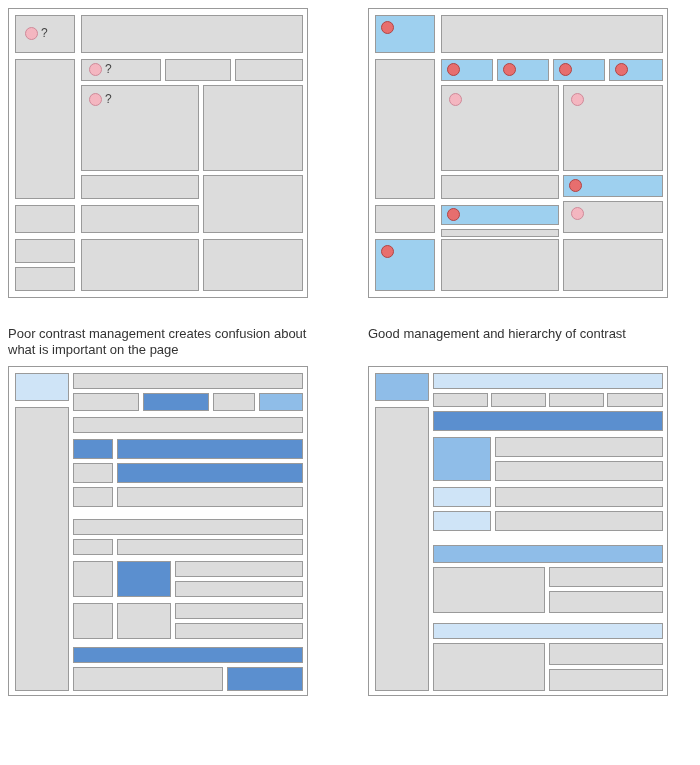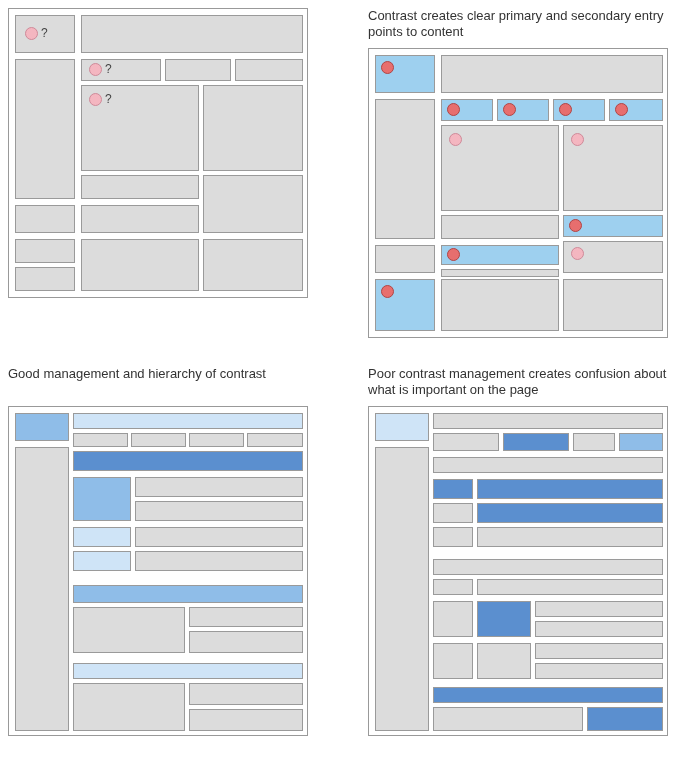--- a/index.html
+++ b/index.html
@@ -84,21 +84,20 @@
       <div class="box" style="left:72px;top:196px;width:118px;height:28px;"></div>
 
       <div class="box" style="left:6px;top:230px;width:60px;height:24px;"></div>
       <div class="box" style="left:72px;top:230px;width:118px;height:52px;"></div>
       <div class="box" style="left:194px;top:230px;width:100px;height:52px;"></div>
       <div class="box" style="left:6px;top:258px;width:60px;height:24px;"></div>
     </div>
   </div>
 
   <div class="panel">
-    <div class="caption">Contrast creates clear primary and secondary entry points to content</div>
     <div class="frame" style="width:300px;height:290px;">
       <div class="box skyblue" style="left:6px;top:6px;width:60px;height:38px;"></div>
       <span class="dot red" style="left:12px;top:12px;"></span>
       <div class="box" style="left:72px;top:6px;width:222px;height:38px;"></div>
 
       <div class="box" style="left:6px;top:50px;width:60px;height:140px;"></div>
 
       <div class="box skyblue" style="left:72px;top:50px;width:52px;height:22px;"></div>
       <span class="dot red" style="left:78px;top:54px;"></span>
       <div class="box skyblue" style="left:128px;top:50px;width:52px;height:22px;"></div>
@@ -125,20 +124,61 @@
       <div class="box" style="left:72px;top:220px;width:118px;height:8px;"></div>
 
       <div class="box skyblue" style="left:6px;top:230px;width:60px;height:52px;"></div>
       <span class="dot red" style="left:12px;top:236px;"></span>
       <div class="box" style="left:72px;top:230px;width:118px;height:52px;"></div>
       <div class="box" style="left:194px;top:230px;width:100px;height:52px;"></div>
     </div>
   </div>
 
   <div class="panel">
+    <div class="caption">Poor contrast management creates confusion about what is important on the page</div>
+    <div class="frame" style="width:300px;height:330px;">
+      <div class="box lblue" style="left:6px;top:6px;width:54px;height:28px;"></div>
+      <div class="box" style="left:64px;top:6px;width:230px;height:16px;"></div>
+      <div class="box" style="left:64px;top:26px;width:66px;height:18px;"></div>
+      <div class="box dblue" style="left:134px;top:26px;width:66px;height:18px;"></div>
+      <div class="box" style="left:204px;top:26px;width:42px;height:18px;"></div>
+      <div class="box mblue" style="left:250px;top:26px;width:44px;height:18px;"></div>
+
+      <div class="box" style="left:6px;top:40px;width:54px;height:284px;"></div>
+
+      <div class="box" style="left:64px;top:50px;width:230px;height:16px;"></div>
+
+      <div class="box dblue" style="left:64px;top:72px;width:40px;height:20px;"></div>
+      <div class="box dblue" style="left:108px;top:72px;width:186px;height:20px;"></div>
+      <div class="box" style="left:64px;top:96px;width:40px;height:20px;"></div>
+      <div class="box dblue" style="left:108px;top:96px;width:186px;height:20px;"></div>
+      <div class="box" style="left:64px;top:120px;width:40px;height:20px;"></div>
+      <div class="box" style="left:108px;top:120px;width:186px;height:20px;"></div>
+
+      <div class="box" style="left:64px;top:152px;width:230px;height:16px;"></div>
+      <div class="box" style="left:64px;top:172px;width:40px;height:16px;"></div>
+      <div class="box" style="left:108px;top:172px;width:186px;height:16px;"></div>
+
+      <div class="box" style="left:64px;top:194px;width:40px;height:36px;"></div>
+      <div class="box dblue" style="left:108px;top:194px;width:54px;height:36px;"></div>
+      <div class="box" style="left:166px;top:194px;width:128px;height:16px;"></div>
+      <div class="box" style="left:166px;top:214px;width:128px;height:16px;"></div>
+
+      <div class="box" style="left:64px;top:236px;width:40px;height:36px;"></div>
+      <div class="box" style="left:108px;top:236px;width:54px;height:36px;"></div>
+      <div class="box" style="left:166px;top:236px;width:128px;height:16px;"></div>
+      <div class="box" style="left:166px;top:256px;width:128px;height:16px;"></div>
+
+      <div class="box dblue" style="left:64px;top:280px;width:230px;height:16px;"></div>
+      <div class="box" style="left:64px;top:300px;width:150px;height:24px;"></div>
+      <div class="box dblue" style="left:218px;top:300px;width:76px;height:24px;"></div>
+    </div>
+  </div>
+
+  <div class="panel">
     <div class="caption">Good management and hierarchy of contrast</div>
     <div class="frame" style="width:300px;height:330px;">
       <div class="box mblue" style="left:6px;top:6px;width:54px;height:28px;"></div>
       <div class="box lblue" style="left:64px;top:6px;width:230px;height:16px;"></div>
       <div class="box" style="left:64px;top:26px;width:55px;height:14px;"></div>
       <div class="box" style="left:122px;top:26px;width:55px;height:14px;"></div>
       <div class="box" style="left:180px;top:26px;width:55px;height:14px;"></div>
       <div class="box" style="left:238px;top:26px;width:56px;height:14px;"></div>
 
       <div class="box dblue" style="left:64px;top:44px;width:230px;height:20px;"></div>
@@ -159,54 +199,13 @@
       <div class="box" style="left:180px;top:200px;width:114px;height:20px;"></div>
       <div class="box" style="left:180px;top:224px;width:114px;height:22px;"></div>
 
       <div class="box lblue" style="left:64px;top:256px;width:230px;height:16px;"></div>
       <div class="box" style="left:64px;top:276px;width:112px;height:48px;"></div>
       <div class="box" style="left:180px;top:276px;width:114px;height:22px;"></div>
       <div class="box" style="left:180px;top:302px;width:114px;height:22px;"></div>
     </div>
   </div>
 
-  <div class="panel">
-    <div class="caption">Poor contrast management creates confusion about what is important on the page</div>
-    <div class="frame" style="width:300px;height:330px;">
-      <div class="box lblue" style="left:6px;top:6px;width:54px;height:28px;"></div>
-      <div class="box" style="left:64px;top:6px;width:230px;height:16px;"></div>
-      <div class="box" style="left:64px;top:26px;width:66px;height:18px;"></div>
-      <div class="box dblue" style="left:134px;top:26px;width:66px;height:18px;"></div>
-      <div class="box" style="left:204px;top:26px;width:42px;height:18px;"></div>
-      <div class="box mblue" style="left:250px;top:26px;width:44px;height:18px;"></div>
-
-      <div class="box" style="left:6px;top:40px;width:54px;height:284px;"></div>
-
-      <div class="box" style="left:64px;top:50px;width:230px;height:16px;"></div>
-
-      <div class="box dblue" style="left:64px;top:72px;width:40px;height:20px;"></div>
-      <div class="box dblue" style="left:108px;top:72px;width:186px;height:20px;"></div>
-      <div class="box" style="left:64px;top:96px;width:40px;height:20px;"></div>
-      <div class="box dblue" style="left:108px;top:96px;width:186px;height:20px;"></div>
-      <div class="box" style="left:64px;top:120px;width:40px;height:20px;"></div>
-      <div class="box" style="left:108px;top:120px;width:186px;height:20px;"></div>
-
-      <div class="box" style="left:64px;top:152px;width:230px;height:16px;"></div>
-      <div class="box" style="left:64px;top:172px;width:40px;height:16px;"></div>
-      <div class="box" style="left:108px;top:172px;width:186px;height:16px;"></div>
-
-      <div class="box" style="left:64px;top:194px;width:40px;height:36px;"></div>
-      <div class="box dblue" style="left:108px;top:194px;width:54px;height:36px;"></div>
-      <div class="box" style="left:166px;top:194px;width:128px;height:16px;"></div>
-      <div class="box" style="left:166px;top:214px;width:128px;height:16px;"></div>
-
-      <div class="box" style="left:64px;top:236px;width:40px;height:36px;"></div>
-      <div class="box" style="left:108px;top:236px;width:54px;height:36px;"></div>
-      <div class="box" style="left:166px;top:236px;width:128px;height:16px;"></div>
-      <div class="box" style="left:166px;top:256px;width:128px;height:16px;"></div>
-
-      <div class="box dblue" style="left:64px;top:280px;width:230px;height:16px;"></div>
-      <div class="box" style="left:64px;top:300px;width:150px;height:24px;"></div>
-      <div class="box dblue" style="left:218px;top:300px;width:76px;height:24px;"></div>
-    </div>
-  </div>
-
 </div>
 
 </body></html>

